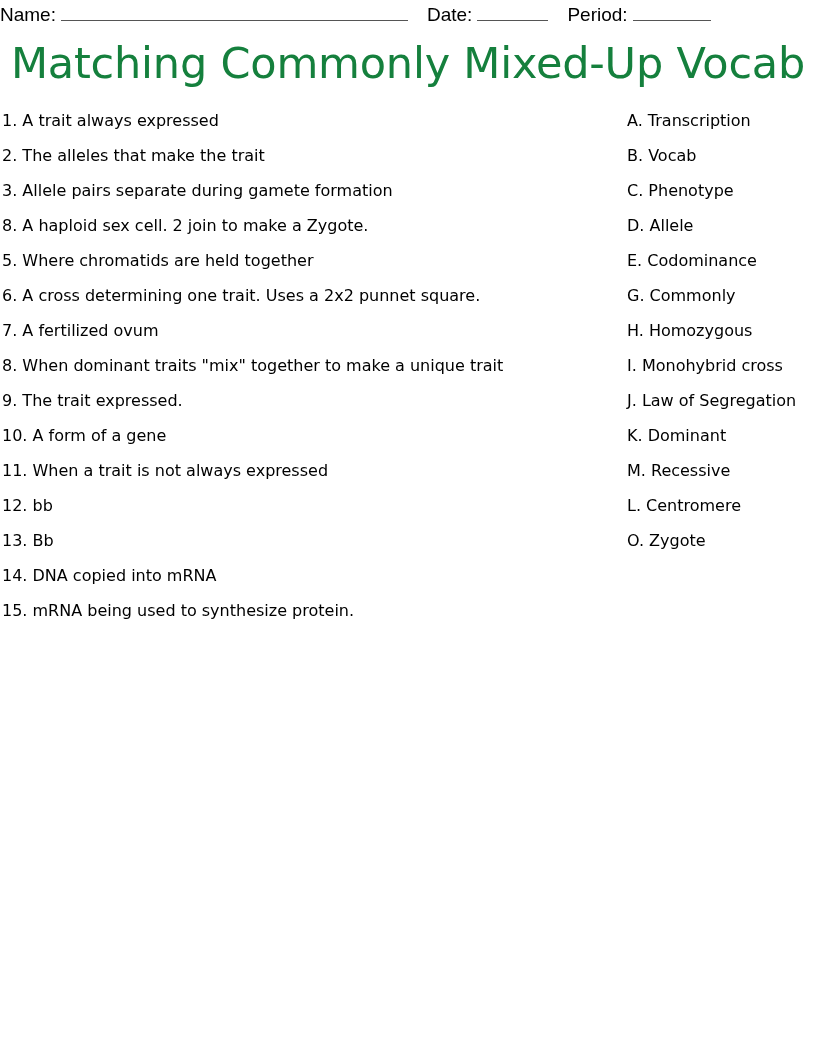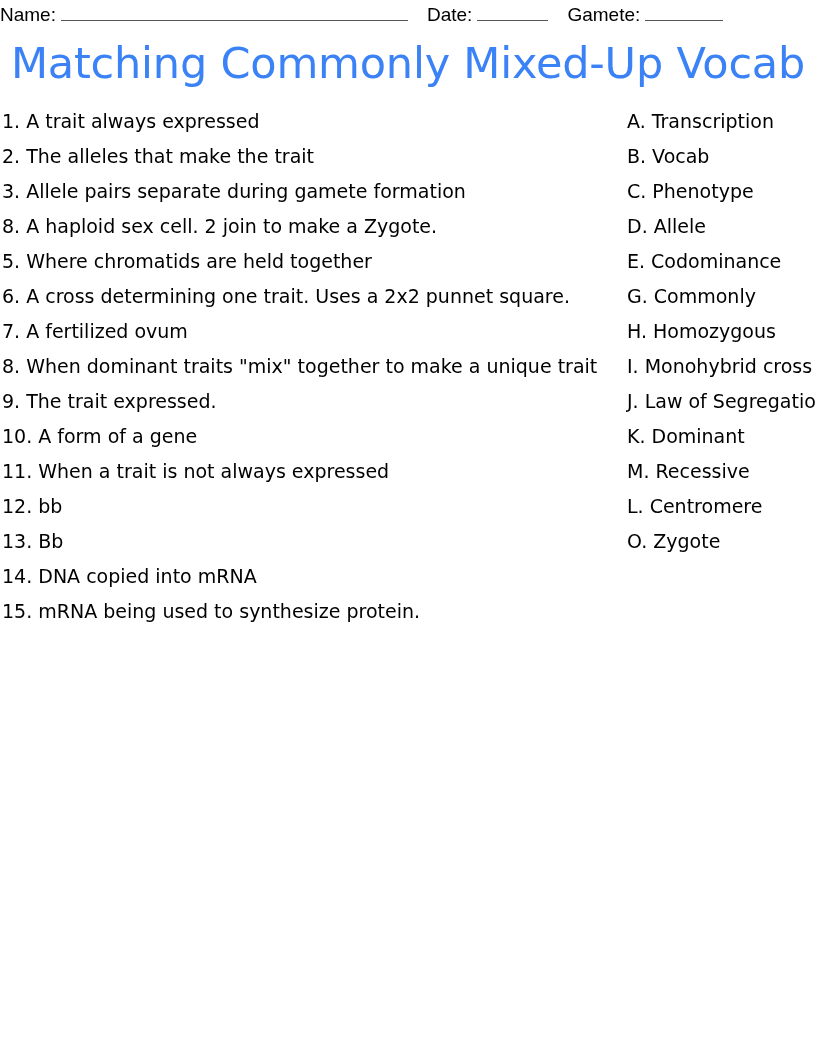--- a/index.html
+++ b/index.html
@@ -63,42 +63,42 @@
     position: absolute;
     top: 36px;
     left: 0px;
     width: 816px;
     text-align: center;
     font-family: "DejaVu Sans", sans-serif;
     font-weight: 400;
     font-size: 43px;
     line-height: 54px;
     letter-spacing: -0.2px;
-    color: #3b82f6;
+    color: #15803d;
   }
 
   
   .columns {
     position: absolute;
     top: 110px;
     left: 0px;
     width: 816px;
   }
 
   .col {
     position: absolute;
     top: 0px;
   }
 
   .col-prompts { left: 2px;   width: 600px; }
   .col-answers { left: 612px; width: 204px; margin-left: 15px; }
 
   .item {
     height: 35px;
-    font-size: 19px;
+    font-size: 16px;
     line-height: 22px;
     white-space: nowrap;
     color: #000000;
   }
 </style>
 </head>
 <body>
 
 <div class="page">
 
@@ -112,21 +112,21 @@
     <span class="gap-date"></span>
 
     <div class="field">
       <span class="field-label">Date:</span>
       <span class="field-rule rule-date"></span>
     </div>
 
     <span class="gap-period"></span>
 
     <div class="field">
-      <span class="field-label">Gamete:</span>
+      <span class="field-label">Period:</span>
       <span class="field-rule rule-period"></span>
     </div>
 
   </div>
 
   <div class="title">Matching Commonly Mixed-Up Vocab</div>
 
   <div class="columns">
 
     <div class="col col-prompts">

